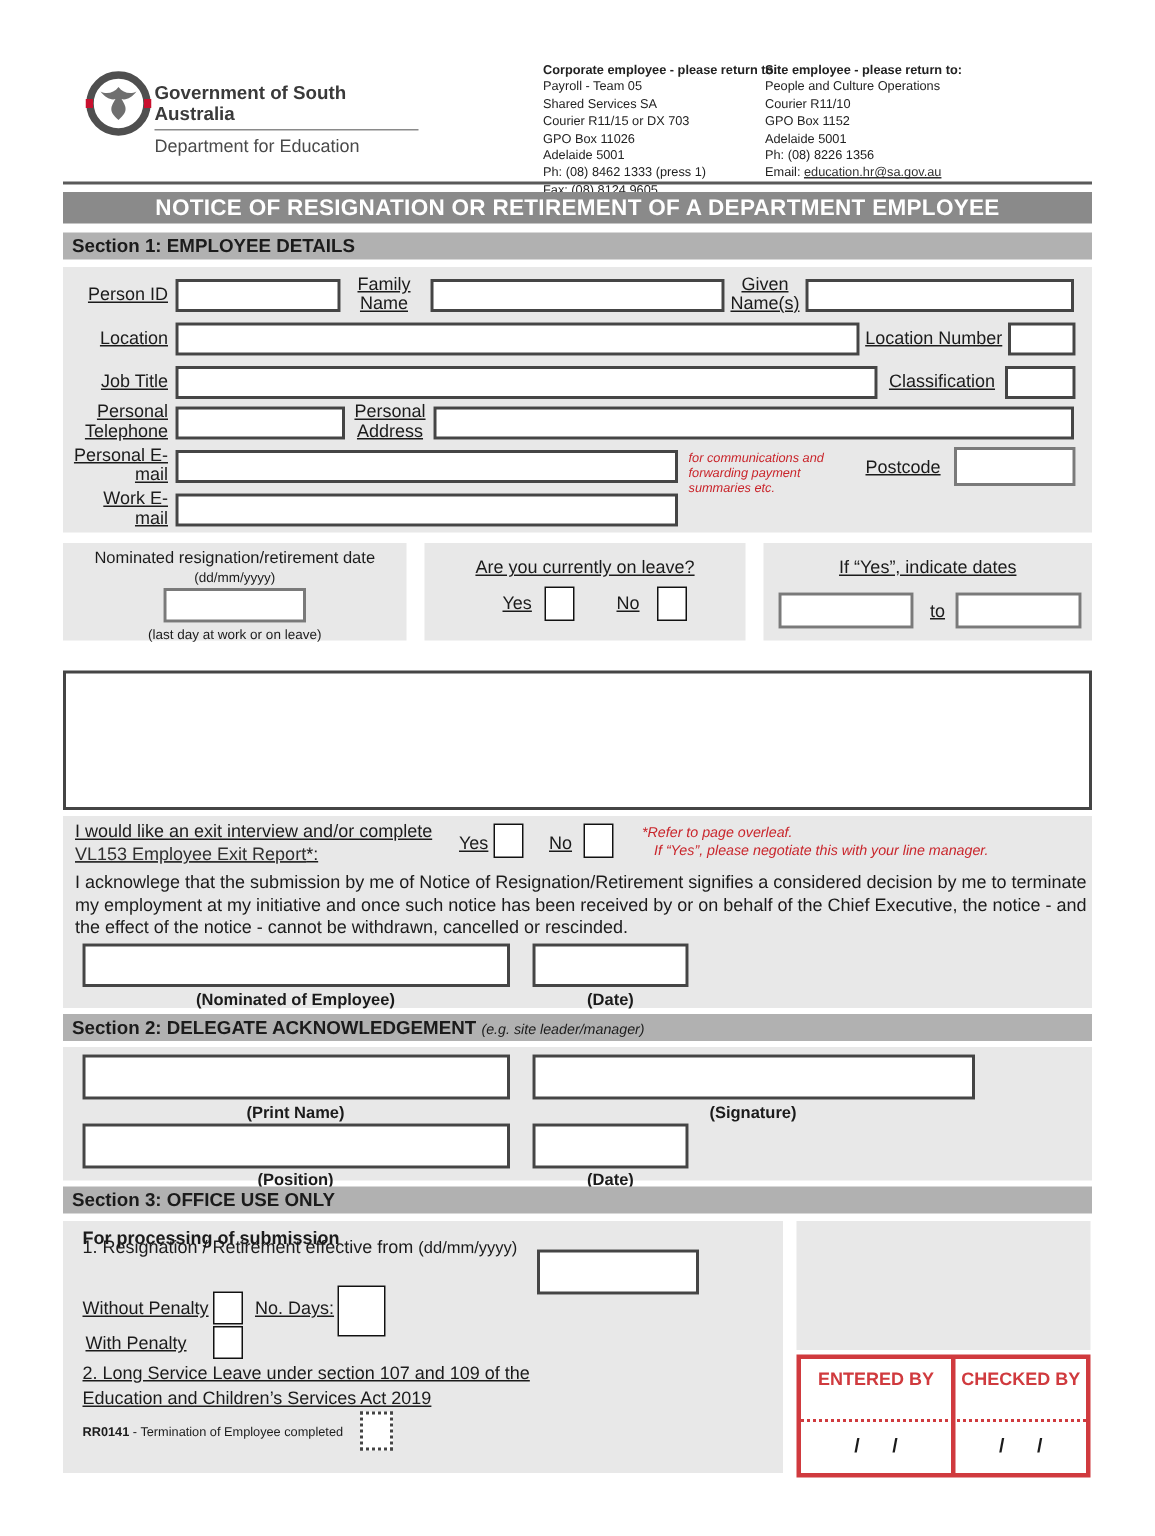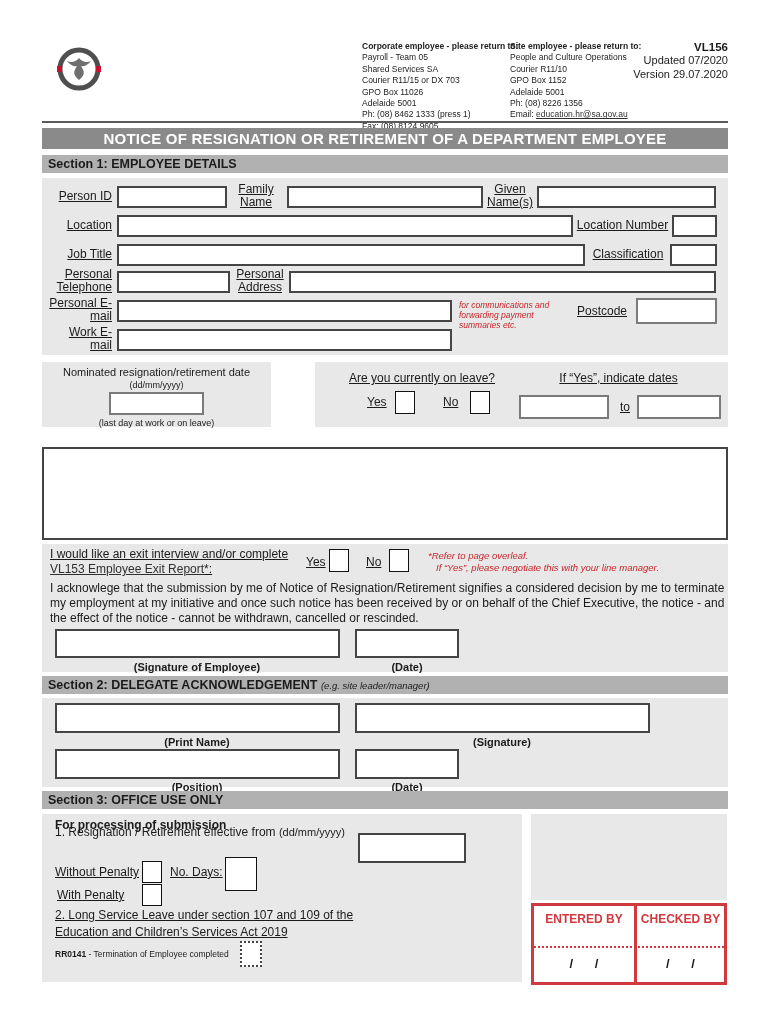--- a/index.html
+++ b/index.html
@@ -35,20 +35,24 @@
 <div class="page">
 
   <div class="abs" style="left:57px;top:47px;width:44px;height:44px;">
     <svg width="44" height="44" viewBox="0 0 44 44">
       <circle cx="22" cy="22" r="19" fill="#ffffff" stroke="#4f4f4f" stroke-width="5"></circle>
       <rect x="0" y="19" width="5" height="6" fill="#c8102e"></rect>
       <rect x="39" y="19" width="5" height="6" fill="#c8102e"></rect>
       <path d="M22 11 C19 15 14 16 10 14 C13 18 17 20 20 19 C17 24 15 27 22 33 C29 27 27 24 24 19 C27 20 31 18 34 14 C30 16 25 15 22 11 Z" fill="#6f6f6f"></path>
     </svg>
   </div>
+  <div class="abs" style="left:103px;top:55px;">
+    <div class="b" style="font-size:12.5px;color:#3a3a3a;border-bottom:1.5px solid #8a8a8a;padding-bottom:3px;width:176px;">Government of South Australia</div>
+    <div style="font-size:12px;color:#4a4a4a;margin-top:3px;">Department for Education</div>
+  </div>
 
   <div class="abs addr" style="left:362px;top:41px;width:150px;">
     <div class="b nowrap">Corporate employee - please return to:</div>
     <div>Payroll - Team 05</div>
     <div>Shared Services SA</div>
     <div>Courier R11/15 or DX 703</div>
     <div>GPO Box 11026</div>
     <div>Adelaide 5001</div>
     <div>Ph: (08) 8462 1333 (press 1)</div>
     <div>Fax: (08) 8124 9605</div>
@@ -58,25 +62,20 @@
   <div class="abs addr" style="left:510px;top:41px;width:150px;">
     <div class="b nowrap">Site employee - please return to:</div>
     <div>People and Culture Operations</div>
     <div>Courier R11/10</div>
     <div>GPO Box 1152</div>
     <div>Adelaide 5001</div>
     <div>Ph: (08) 8226 1356</div>
     <div><span>Email: </span><span class="link">education.hr@sa.gov.au</span></div>
   </div>
 
-  <div class="abs rt" style="left:598px;top:41px;width:130px;">
-    <div class="b" style="font-size:11.5px;">VL156</div>
-    <div style="font-size:11px;line-height:14px;">Updated 07/2020</div>
-    <div style="font-size:11px;line-height:14px;">Version 29.07.2020</div>
-  </div>
 
   <div class="abs" style="left:42px;top:121px;width:686px;height:1.5px;background:#5a5a5a;"></div>
 
   <div class="abs bar-title" style="left:42px;top:128px;width:686px;height:21px;">NOTICE OF RESIGNATION OR RETIREMENT OF A DEPARTMENT EMPLOYEE</div>
 
   <div class="abs bar-sec" style="left:42px;top:155px;width:686px;height:18px;">Section 1: EMPLOYEE DETAILS</div>
 
   <div class="abs panel" style="left:42px;top:178px;width:686px;height:177px;"></div>
 
   <div class="abs lbl rt" style="left:48px;top:190px;width:64px;">Person ID</div>
@@ -110,21 +109,21 @@
   <div class="abs lbl rt" style="left:67px;top:326px;width:45px;">Work E-mail</div>
   <div class="abs inp" style="left:117px;top:329px;width:335px;height:22px;"></div>
 
   <div class="abs panel" style="left:42px;top:362px;width:229px;height:65px;">
     <div class="abs ctr" style="left:0;top:4px;width:229px;font-size:11px;">Nominated resignation/retirement date</div>
     <div class="abs ctr small" style="left:0;top:18px;width:229px;">(dd/mm/yyyy)</div>
     <div class="abs inp gray" style="left:67px;top:30px;width:95px;height:23px;"></div>
     <div class="abs ctr small" style="left:0;top:56px;width:229px;">(last day at work or on leave)</div>
   </div>
 
-  <div class="abs panel" style="left:283px;top:362px;width:214px;height:65px;margin-left:32px;">
+  <div class="abs panel" style="left:283px;top:362px;width:214px;height:65px;">
     <div class="abs ctr lbl" style="left:0;top:10px;width:214px;">Are you currently on leave?</div>
     <div class="abs lbl" style="left:52px;top:34px;">Yes</div>
     <div class="abs cb" style="left:80px;top:29px;width:20px;height:23px;"></div>
     <div class="abs lbl" style="left:128px;top:34px;">No</div>
     <div class="abs cb" style="left:155px;top:29px;width:20px;height:23px;"></div>
   </div>
 
   <div class="abs panel" style="left:509px;top:362px;width:219px;height:65px;">
     <div class="abs ctr lbl" style="left:0;top:10px;width:219px;">If “Yes”, indicate dates</div>
     <div class="abs inp gray" style="left:10px;top:33px;width:90px;height:24px;"></div>
@@ -142,21 +141,21 @@
   <div class="abs cb" style="left:329px;top:549px;width:20px;height:23px;"></div>
   <div class="abs lbl" style="left:366px;top:556px;">No</div>
   <div class="abs cb" style="left:389px;top:549px;width:20px;height:23px;"></div>
   <div class="abs red it" style="left:428px;top:550px;font-size:9.5px;">*Refer to page overleaf.</div>
   <div class="abs red it" style="left:436px;top:562px;font-size:9.5px;">If “Yes”, please negotiate this with your line manager.</div>
 
   <div class="abs" style="left:50px;top:581px;width:676px;font-size:12px;line-height:15px;">I acknowlege that the submission by me of Notice of Resignation/Retirement signifies a considered decision by me to terminate my employment at my initiative and once such notice has been received by or on behalf of the Chief Executive, the notice - and the effect of the notice - cannot be withdrawn, cancelled or rescinded.</div>
 
   <div class="abs inp" style="left:55px;top:629px;width:285px;height:29px;"></div>
   <div class="abs inp" style="left:355px;top:629px;width:104px;height:29px;"></div>
-  <div class="abs caption" style="left:97px;top:661px;width:200px;">(Signature of Employee)</div>
+  <div class="abs caption" style="left:97px;top:661px;width:200px;">(Nominated of Employee)</div>
   <div class="abs caption" style="left:357px;top:661px;width:100px;">(Date)</div>
 
   <div class="abs bar-sec" style="left:42px;top:676px;width:686px;height:18px;"><span>Section 2: DELEGATE ACKNOWLEDGEMENT</span> <span class="it" style="font-size:9.5px;font-weight:normal;">(e.g. site leader/manager)</span></div>
 
   <div class="abs panel" style="left:42px;top:698px;width:686px;height:89px;"></div>
   <div class="abs inp" style="left:55px;top:703px;width:285px;height:30px;"></div>
   <div class="abs inp" style="left:355px;top:703px;width:295px;height:30px;"></div>
   <div class="abs caption" style="left:97px;top:736px;width:200px;">(Print Name)</div>
   <div class="abs caption" style="left:402px;top:736px;width:200px;">(Signature)</div>
   <div class="abs inp" style="left:55px;top:749px;width:285px;height:30px;"></div>

